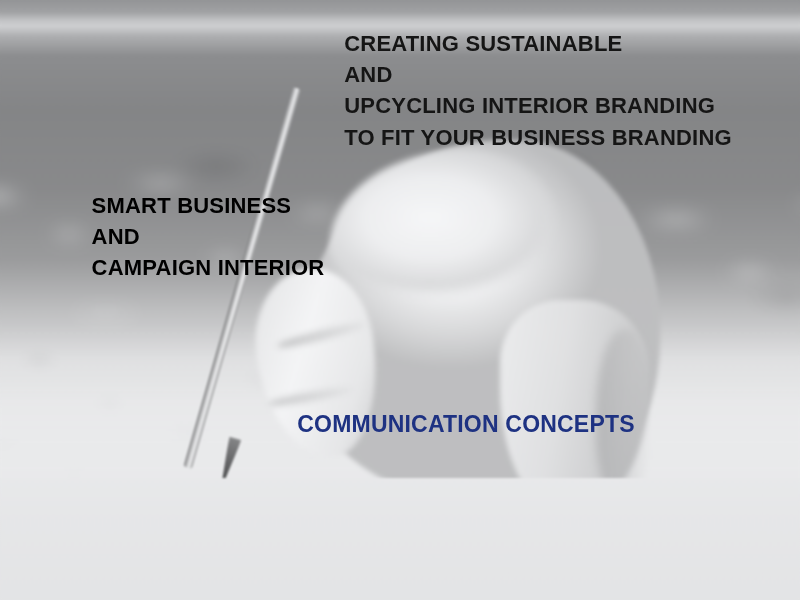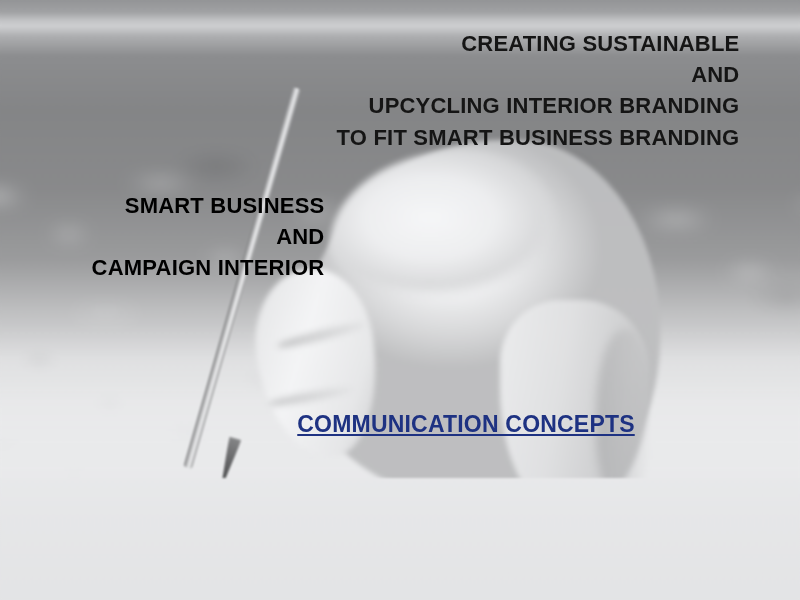--- a/index.html
+++ b/index.html
@@ -232,21 +232,21 @@
   .tint {
     position: absolute;
     inset: 0;
     background: linear-gradient(to bottom, rgba(120,130,150,.10) 0%, rgba(130,140,160,.06) 55%, rgba(150,158,175,.10) 100%);
     pointer-events: none;
   }
 
   
   .text-block {
     position: absolute;
-    text-align: right;
+    text-align: left;
     line-height: 1.42;
     letter-spacing: .2px;
     white-space: nowrap;
   }
   .text-block .line { display: block; }
 
   #headline-block {
     left: 538px;
     top: 28px;
     transform: translateX(-50%);
@@ -262,21 +262,20 @@
     font-size: 22px;
     font-weight: bold;
   }
   #tagline-block {
     left: 466px;
     top: 408px;
     transform: translateX(-50%);
     color: #1e3282;
     font-size: 23px;
     font-weight: bold;
-    text-decoration: underline;
   }
 </style>
 </head>
 <body>
 
 <div id="slide">
 
   <div class="photo">
     <div class="bg-base"></div>
     <div class="bg-town"></div>
@@ -303,21 +302,21 @@
     
   </div>
 
   <div class="tint"></div>
   <div class="photo-blur-veil"></div>
 
   <div class="text-block" id="headline-block">
     <span class="line">CREATING SUSTAINABLE</span>
     <span class="line">AND</span>
     <span class="line">UPCYCLING INTERIOR BRANDING</span>
-    <span class="line">TO FIT SMART BUSINESS BRANDING</span>
+    <span class="line">TO FIT YOUR BUSINESS BRANDING</span>
   </div>
 
   <div class="text-block" id="subhead-block">
     <span class="line">SMART BUSINESS</span>
     <span class="line">AND</span>
     <span class="line">CAMPAIGN INTERIOR</span>
   </div>
 
   <div class="text-block" id="tagline-block">
     <span class="line">COMMUNICATION CONCEPTS</span>

